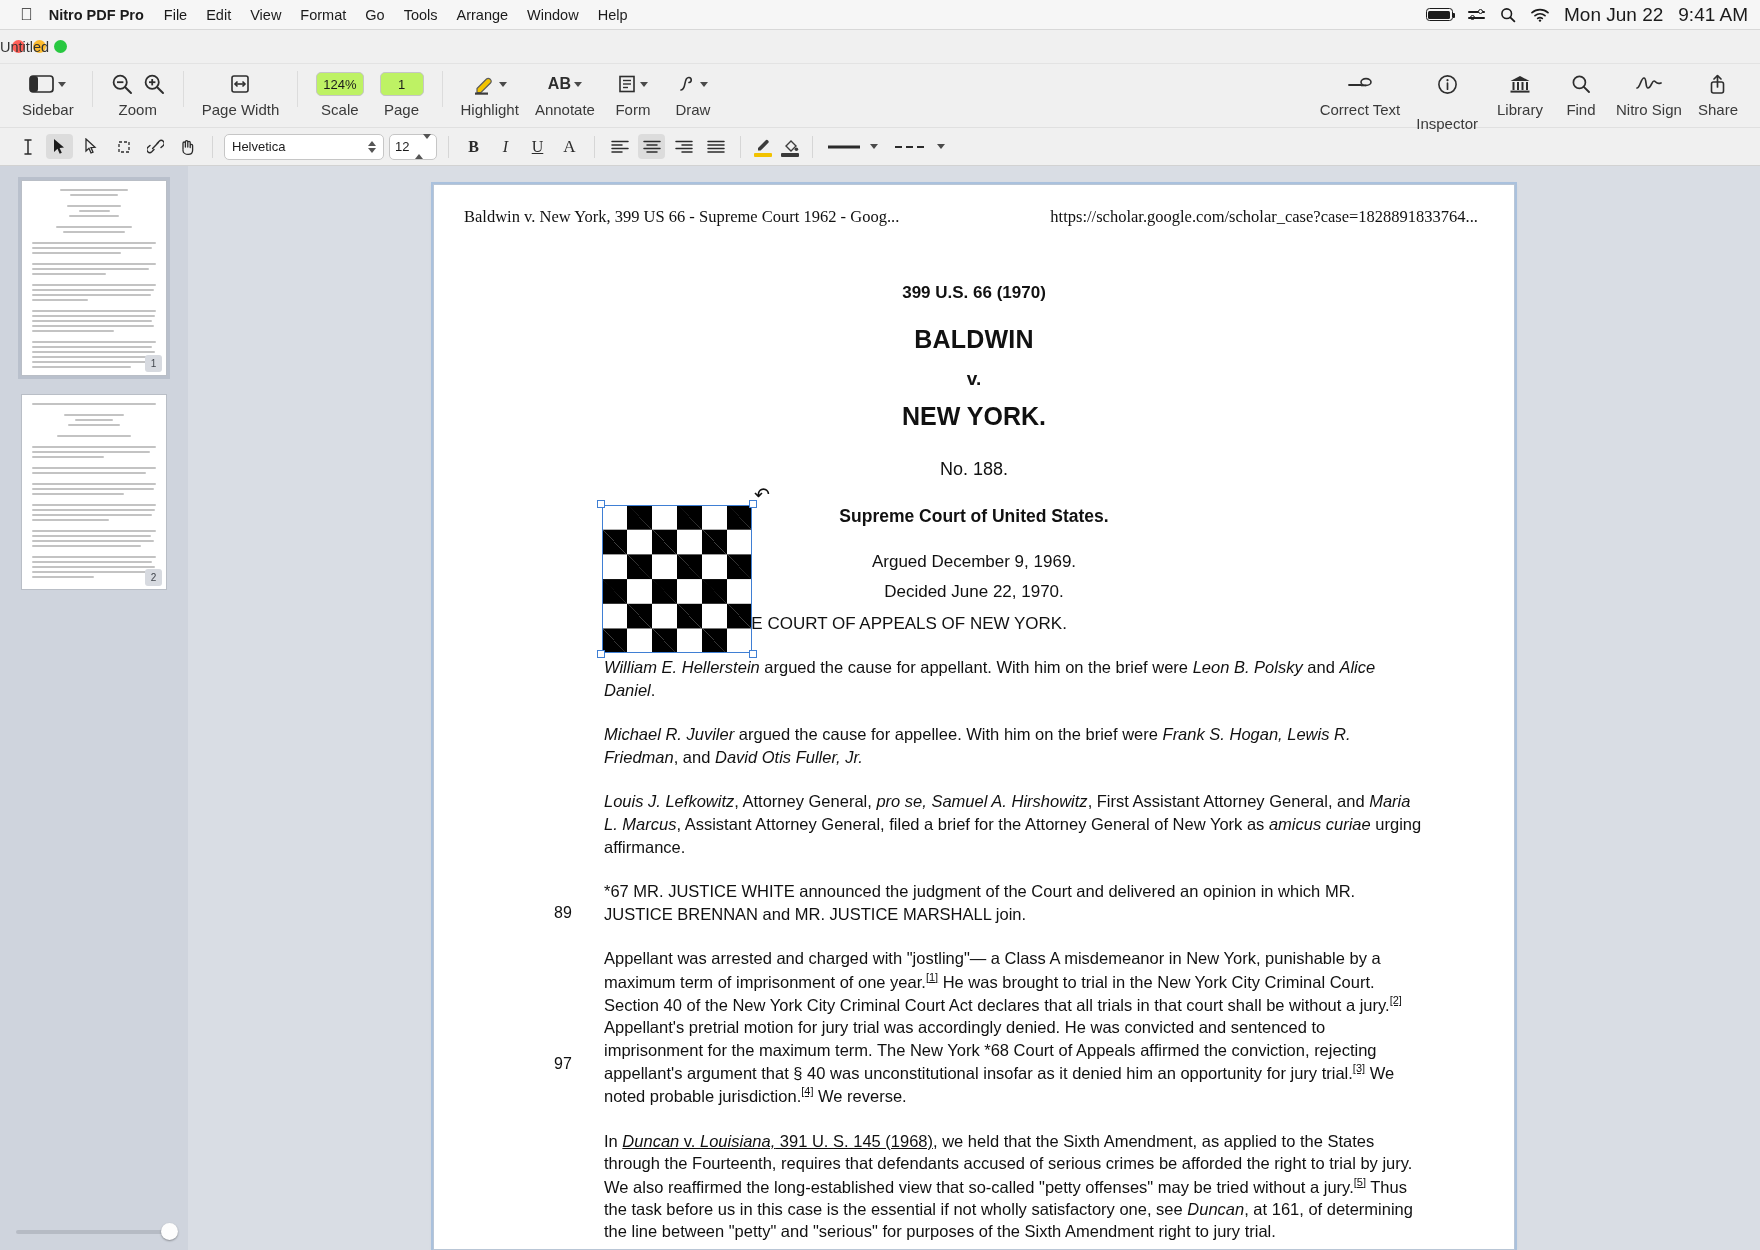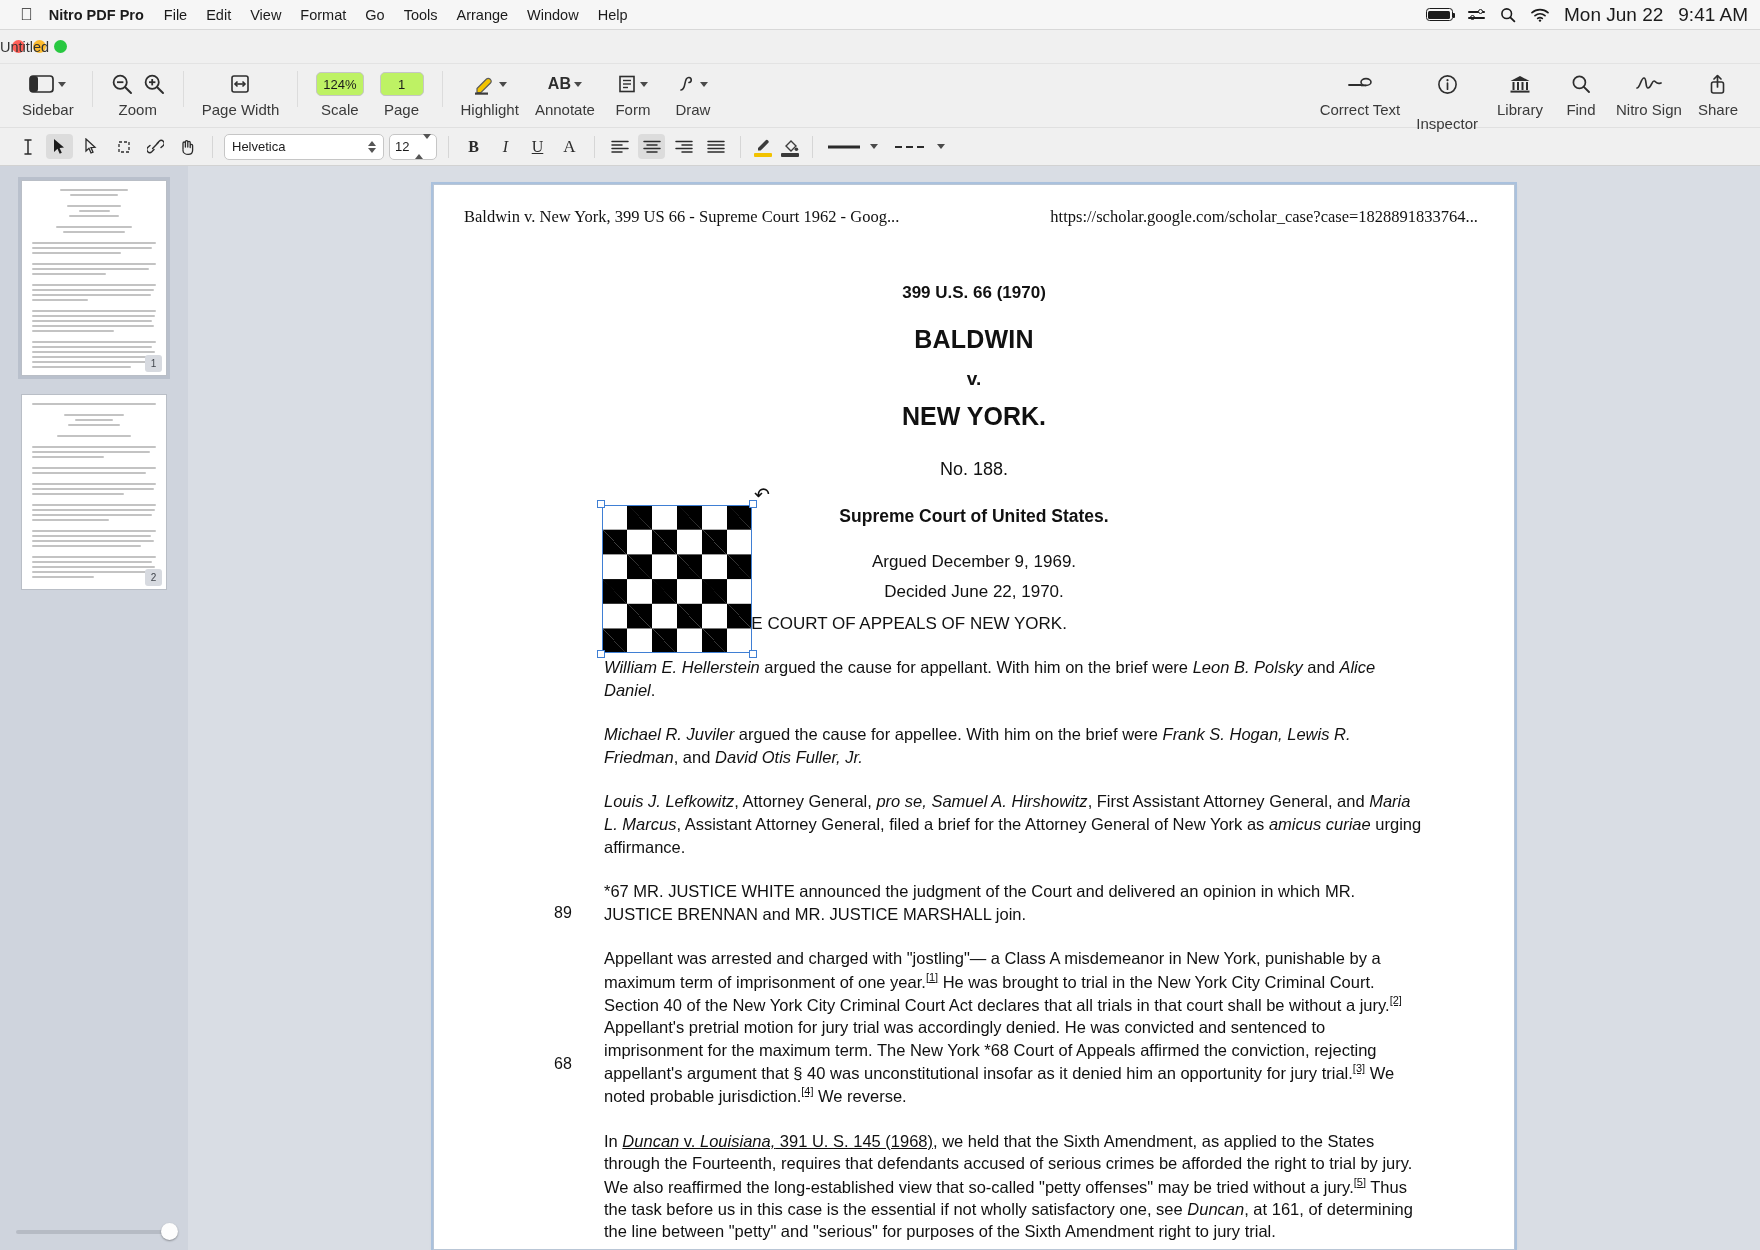--- a/index.html
+++ b/index.html
@@ -698,21 +698,21 @@
             </div>
             <div style="position: relative;">
               <p class="para"><span style="font-style: italic;">Louis J. Lefkowitz</span><span>, Attorney General, </span><span style="font-style: italic;">pro se, Samuel A. Hirshowitz</span><span>, First Assistant Attorney General, and </span><span style="font-style: italic;">Maria L. Marcus</span><span>, Assistant Attorney General, filed a brief for the Attorney General of New York as </span><span style="font-style: italic;">amicus curiae</span><span> urging affirmance.</span></p>
             </div>
             <div style="position: relative;">
               <span class="marginnum" style="top: 24px;">89</span>
               <p class="para"><span>*67 MR. JUSTICE WHITE announced the judgment of the Court and delivered an opinion in which MR. JUSTICE BRENNAN and MR. JUSTICE MARSHALL join.</span></p>
             </div>
             <div style="position: relative;">
               <p class="para"><span>Appellant was arrested and charged with "jostling"— a Class A misdemeanor in New York, punishable by a maximum term of imprisonment of one year.</span><sup class="fn">[1]</sup><span> He was brought to trial in the New York City Criminal Court. Section 40 of the New York City Criminal Court Act declares that all trials in that court shall be without a jury.</span><sup class="fn">[2]</sup><span> Appellant's pretrial motion for jury trial was accordingly denied. He was convicted and sentenced to imprisonment for the maximum term. The New York *68 Court of Appeals affirmed the conviction, rejecting appellant's argument that § 40 was unconstitutional insofar as it denied him an opportunity for jury trial.</span><sup class="fn">[3]</sup><span> We noted probable jurisdiction.</span><sup class="fn">[4]</sup><span> We reverse.</span></p>
-              <span class="marginnum" style="top: 108px;">68</span>
+              <span class="marginnum" style="top: 108px;">97</span>
             </div>
             <div style="position: relative;">
               <p class="para"><span>In </span><span style="font-style: italic; text-decoration: underline;">Duncan</span><span style="text-decoration: underline;"> v. </span><span style="font-style: italic; text-decoration: underline;">Louisiana,</span><span style="text-decoration: underline;"> 391 U. S. 145 (1968),</span><span> we held that the Sixth Amendment, as applied to the States through the Fourteenth, requires that defendants accused of serious crimes be afforded the right to trial by jury. We also reaffirmed the long-established view that so-called "petty offenses" may be tried without a jury.</span><sup class="fn">[5]</sup><span> Thus the task before us in this case is the essential if not wholly satisfactory one, see </span><span style="font-style: italic;">Duncan</span><span>, at 161, of determining the line between "petty" and "serious" for purposes of the Sixth Amendment right to jury trial.</span></p>
             </div>
           </div>
 
         <div class="obj-wrap">
           <div class="checker"></div>
           <div class="sel-border"></div>
           <span class="handle h-tl"></span>

